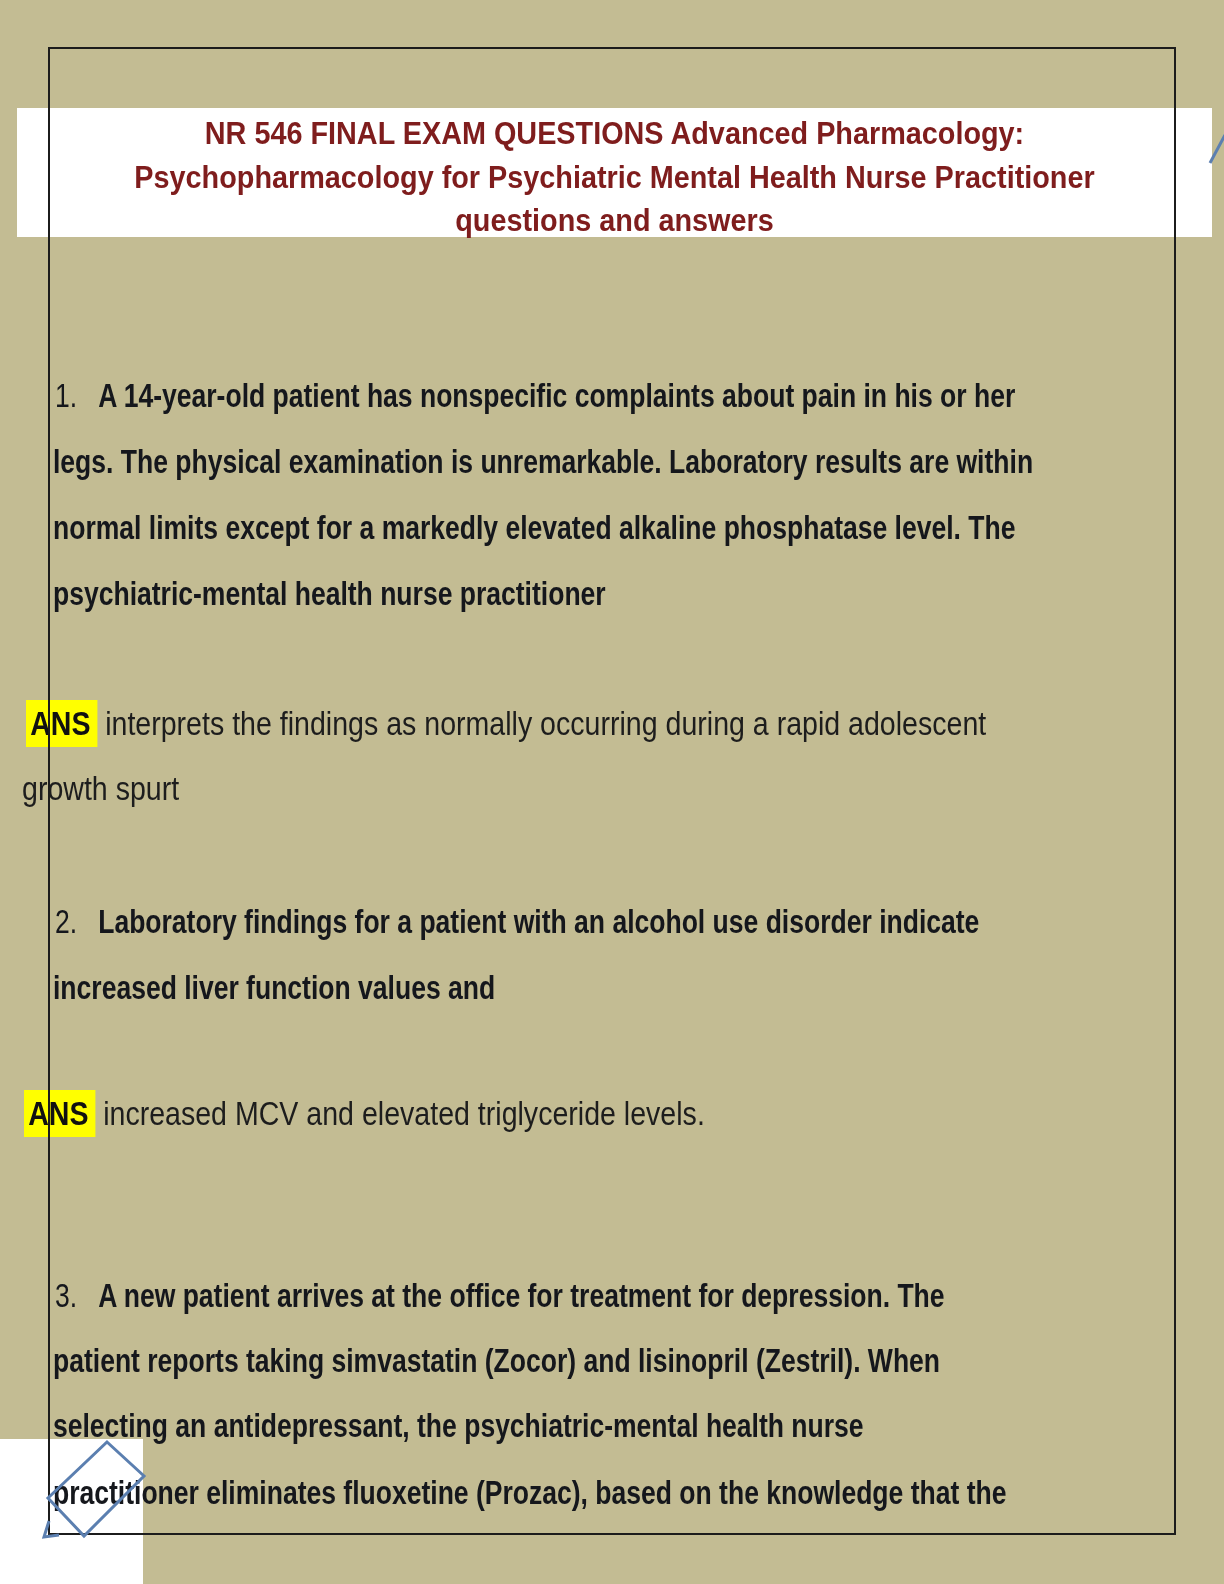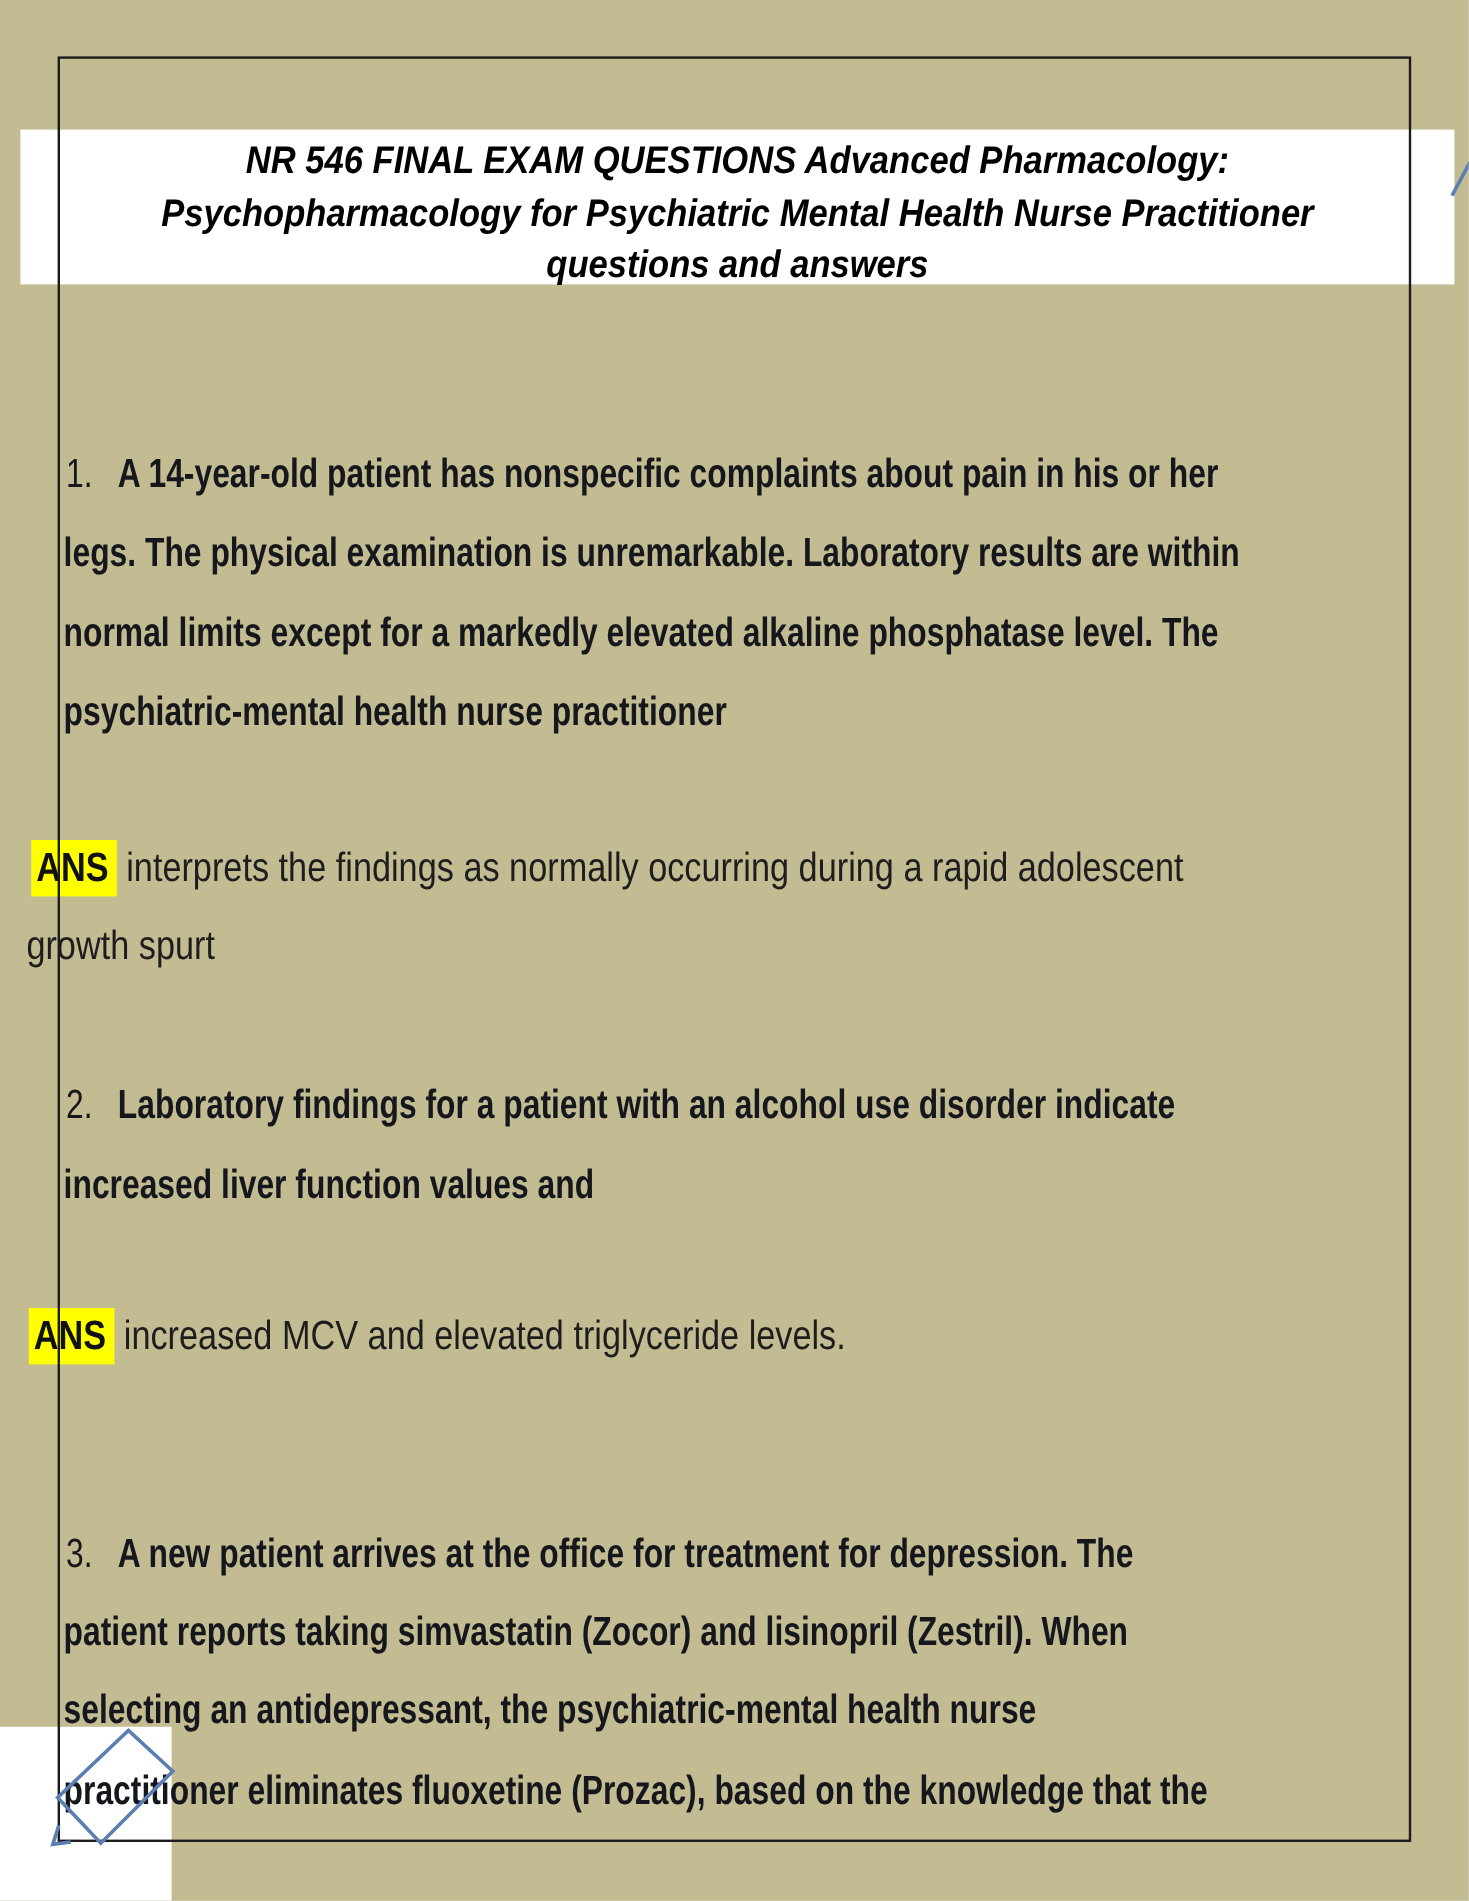--- a/index.html
+++ b/index.html
@@ -21,21 +21,21 @@
     border:2px solid #1c1c1c;box-sizing:border-box;
     z-index:5;pointer-events:none;
   }
   
   .title-banner{
     position:absolute;left:17px;top:108px;width:1195px;height:129px;
     background:#ffffff;z-index:2;
   }
   .title-block{
     position:absolute;left:17px;top:112px;width:1195px;
-    z-index:3;text-align:center;color:#000000;font-style:italic;
+    z-index:3;text-align:center;color:#7f1d1d;
   }
   .title-line{
     font-size:32px;font-weight:bold;line-height:43.5px;white-space:nowrap;
     transform:scaleX(0.9);transform-origin:center top;
   }
   
   .q-line{
     position:absolute;white-space:nowrap;z-index:4;
     font-size:34px;line-height:34px;font-weight:bold;color:#15171c;
     transform:scaleX(0.78);transform-origin:left top;

